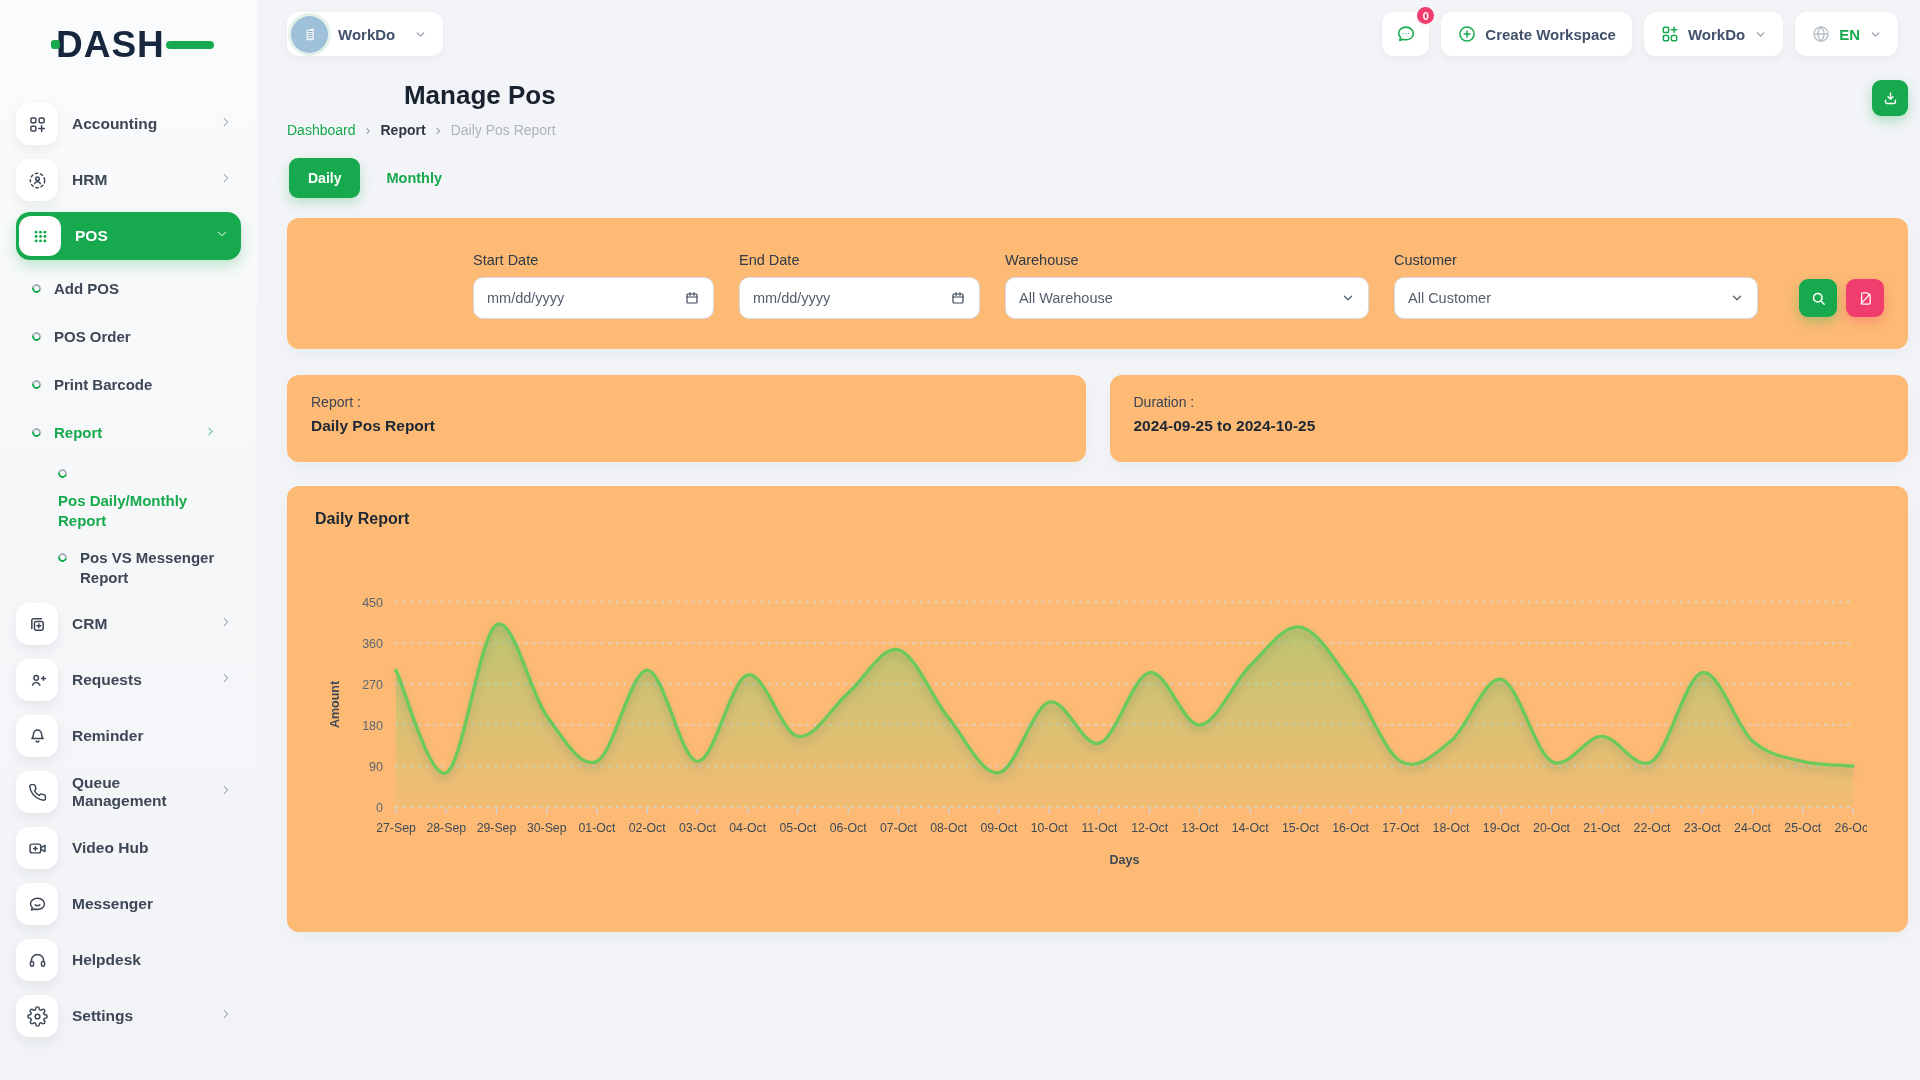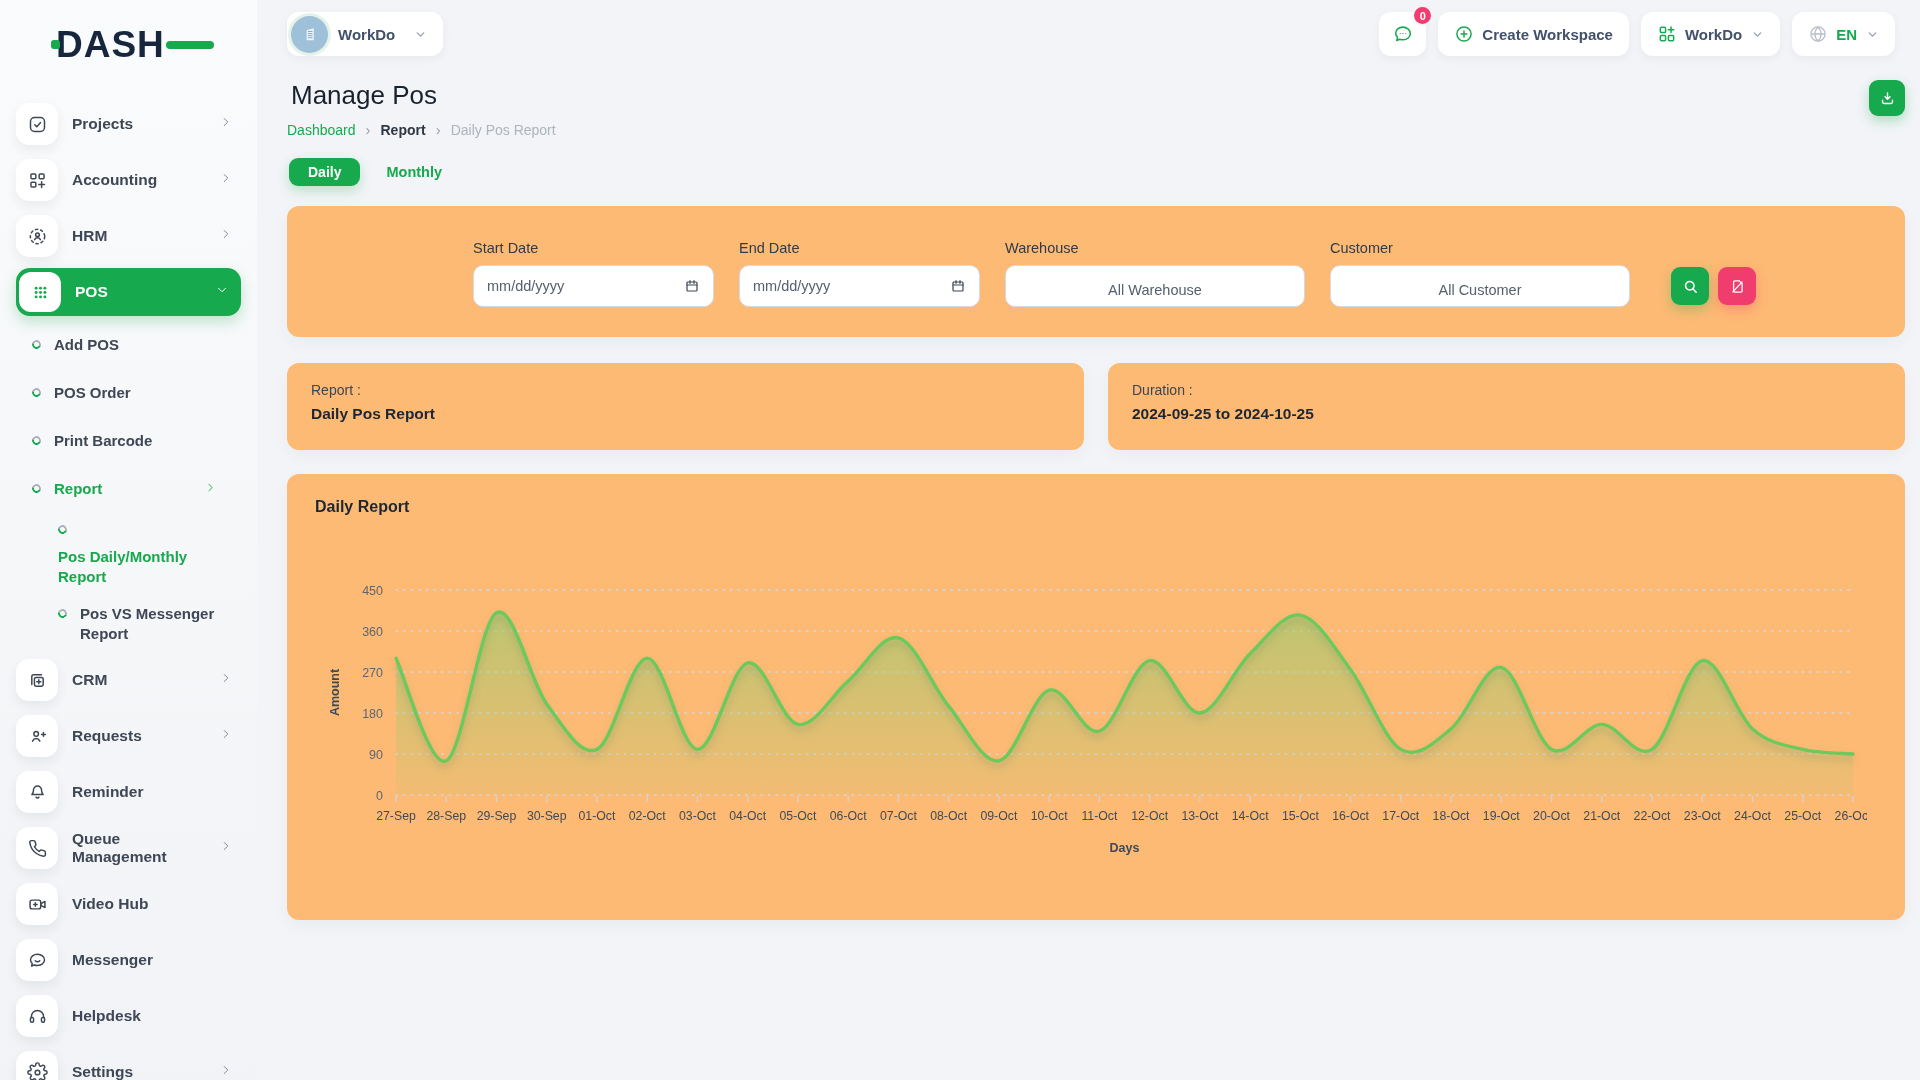--- a/index.html
+++ b/index.html
@@ -69,49 +69,49 @@
     align-items:center; justify-content:center; border:2.5px solid #f2f4f7; }
   .pill .p-ic { width:20px; height:20px; margin-right:8px; color:var(--green); }
   .pill .chev { width:13px; height:13px; margin-left:9px; color:#97a0ac; }
   .pill.pad { padding:0 16px; }
   .globe { color:#b9c0c9 !important; }
   .lang { color:var(--green); font-weight:700; }
 
   
   .main { padding:14px 15px 0 30px; }
   .page-head { display:flex; justify-content:space-between; align-items:flex-start; }
-  .page-title { margin:8px 0 10px 4px; font-size:26px; font-weight:400; color:#18212e; }
+  .page-title { margin:8px 0 10px 4px; font-size:26px; font-weight:700; color:#18212e;text-align:right; }
   .breadcrumb { display:flex; align-items:center; gap:10px; font-size:14px; }
   .bc-link { color:var(--green); cursor:pointer; }
   .bc-sep { color:#9aa2ad; font-size:15px; }
   .bc-mid { color:#2f3744; font-weight:600; }
   .bc-cur { color:#aeb4bc; }
   .dl-btn { width:36px; height:36px; margin-top:8px; border:none; border-radius:9px; background:var(--green);
     color:#fff; display:flex; align-items:center; justify-content:center; cursor:pointer;
     box-shadow:0 5px 12px rgba(23,169,77,.3); }
   .dl-btn svg { width:17px; height:17px; }
 
   .tabs { display:flex; align-items:center; gap:26px; margin:20px 0 20px 2px; }
-  .tab-active { background:var(--green); color:#fff; border:none; border-radius:9px; padding:6px 19px;
+  .tab-active { background:var(--green); color:#fff; border:none; border-radius:9px; padding:12px 19px;
     font-family:inherit; font-size:14px; font-weight:600; cursor:pointer;
     box-shadow:0 5px 12px rgba(23,169,77,.25); }
   .tab-plain { background:none; border:none; color:var(--green); font-family:inherit; font-size:14.5px;
     font-weight:600; cursor:pointer; padding:0; }
 
   .card { background:#fdba74; border-radius:12px; box-shadow:0 6px 18px rgba(30,40,60,.04); }
 
   .filter-card { padding:34px 24px 30px 24px; }
   .filter-grid { display:flex; gap:25px; padding-left:162px; align-items:flex-end; }
   .field { display:flex; flex-direction:column; }
   .field label { font-size:14.5px; color:#303a48; margin-bottom:9px; font-weight:500; }
   .input, .select { height:42px; border:1px solid #d5dae2; border-radius:10px; background:#fff;
     display:flex; align-items:center; justify-content:space-between; padding:16px 13px;
     font-size:14.5px; color:#55606e; cursor:pointer; }
   .w-date { width:241px; }
-  .w-select { width:300px;flex-direction:column; }
+  .w-select { width:364px; }
   .input svg { width:16px; height:16px; color:#3c4654; }
   .select svg { width:14px; height:14px; color:#55606e; }
   .filter-btns { display:flex; gap:9px; margin-left:16px; padding-bottom:2px; }
   .sq-btn { width:38px; height:38px; border:none; border-radius:9px; color:#fff; cursor:pointer;
     display:flex; align-items:center; justify-content:center; }
   .sq-btn svg { width:17px; height:17px; }
   .sq-green { background:var(--green); box-shadow:0 5px 12px rgba(23,169,77,.3); }
   .sq-pink { background:var(--pink); box-shadow:0 5px 12px rgba(241,60,110,.3); }
 
   .info-cards { display:flex; gap:24px; margin-top:26px; }
@@ -128,32 +128,20 @@
 
 <div class="app">
 
   <aside class="sidebar">
     <div class="logo">
       <span class="logo-dot"></span>
       <span class="logo-text">DASH</span>
       <span class="logo-bar"></span>
     </div>
     <nav class="nav" id="side-nav">
-        <div class="nav-row">
-          <span class="icon-box">
-            <svg viewBox="0 0 24 24" fill="none" stroke="currentColor" stroke-width="1.7" stroke-linecap="round" stroke-linejoin="round">
-              <rect x="4" y="4" width="16" height="16" rx="4.5"></rect>
-              <path d="M9 12.4l2.2 2.2 4.3-4.8"></path>
-            </svg>
-          </span>
-          <span>Projects</span>
-          <span class="nav-chev"><svg viewBox="0 0 24 24" fill="none" stroke="currentColor" stroke-width="1.7" stroke-linecap="round" stroke-linejoin="round">
-              <path d="M9 6l6 6-6 6"></path>
-            </svg></span>
-        </div>
         <div class="nav-row">
           <span class="icon-box">
             <svg viewBox="0 0 24 24" fill="none" stroke="currentColor" stroke-width="1.7" stroke-linecap="round" stroke-linejoin="round">
               <rect x="4.5" y="4.5" width="5.6" height="5.6" rx="1.2"></rect>
               <rect x="13.9" y="4.5" width="5.6" height="5.6" rx="1.2"></rect>
               <rect x="4.5" y="13.9" width="5.6" height="5.6" rx="1.2"></rect>
               <path d="M16.7 13.5v6.4M13.5 16.7h6.4"></path>
             </svg>
           </span>
           <span>Accounting</span>

